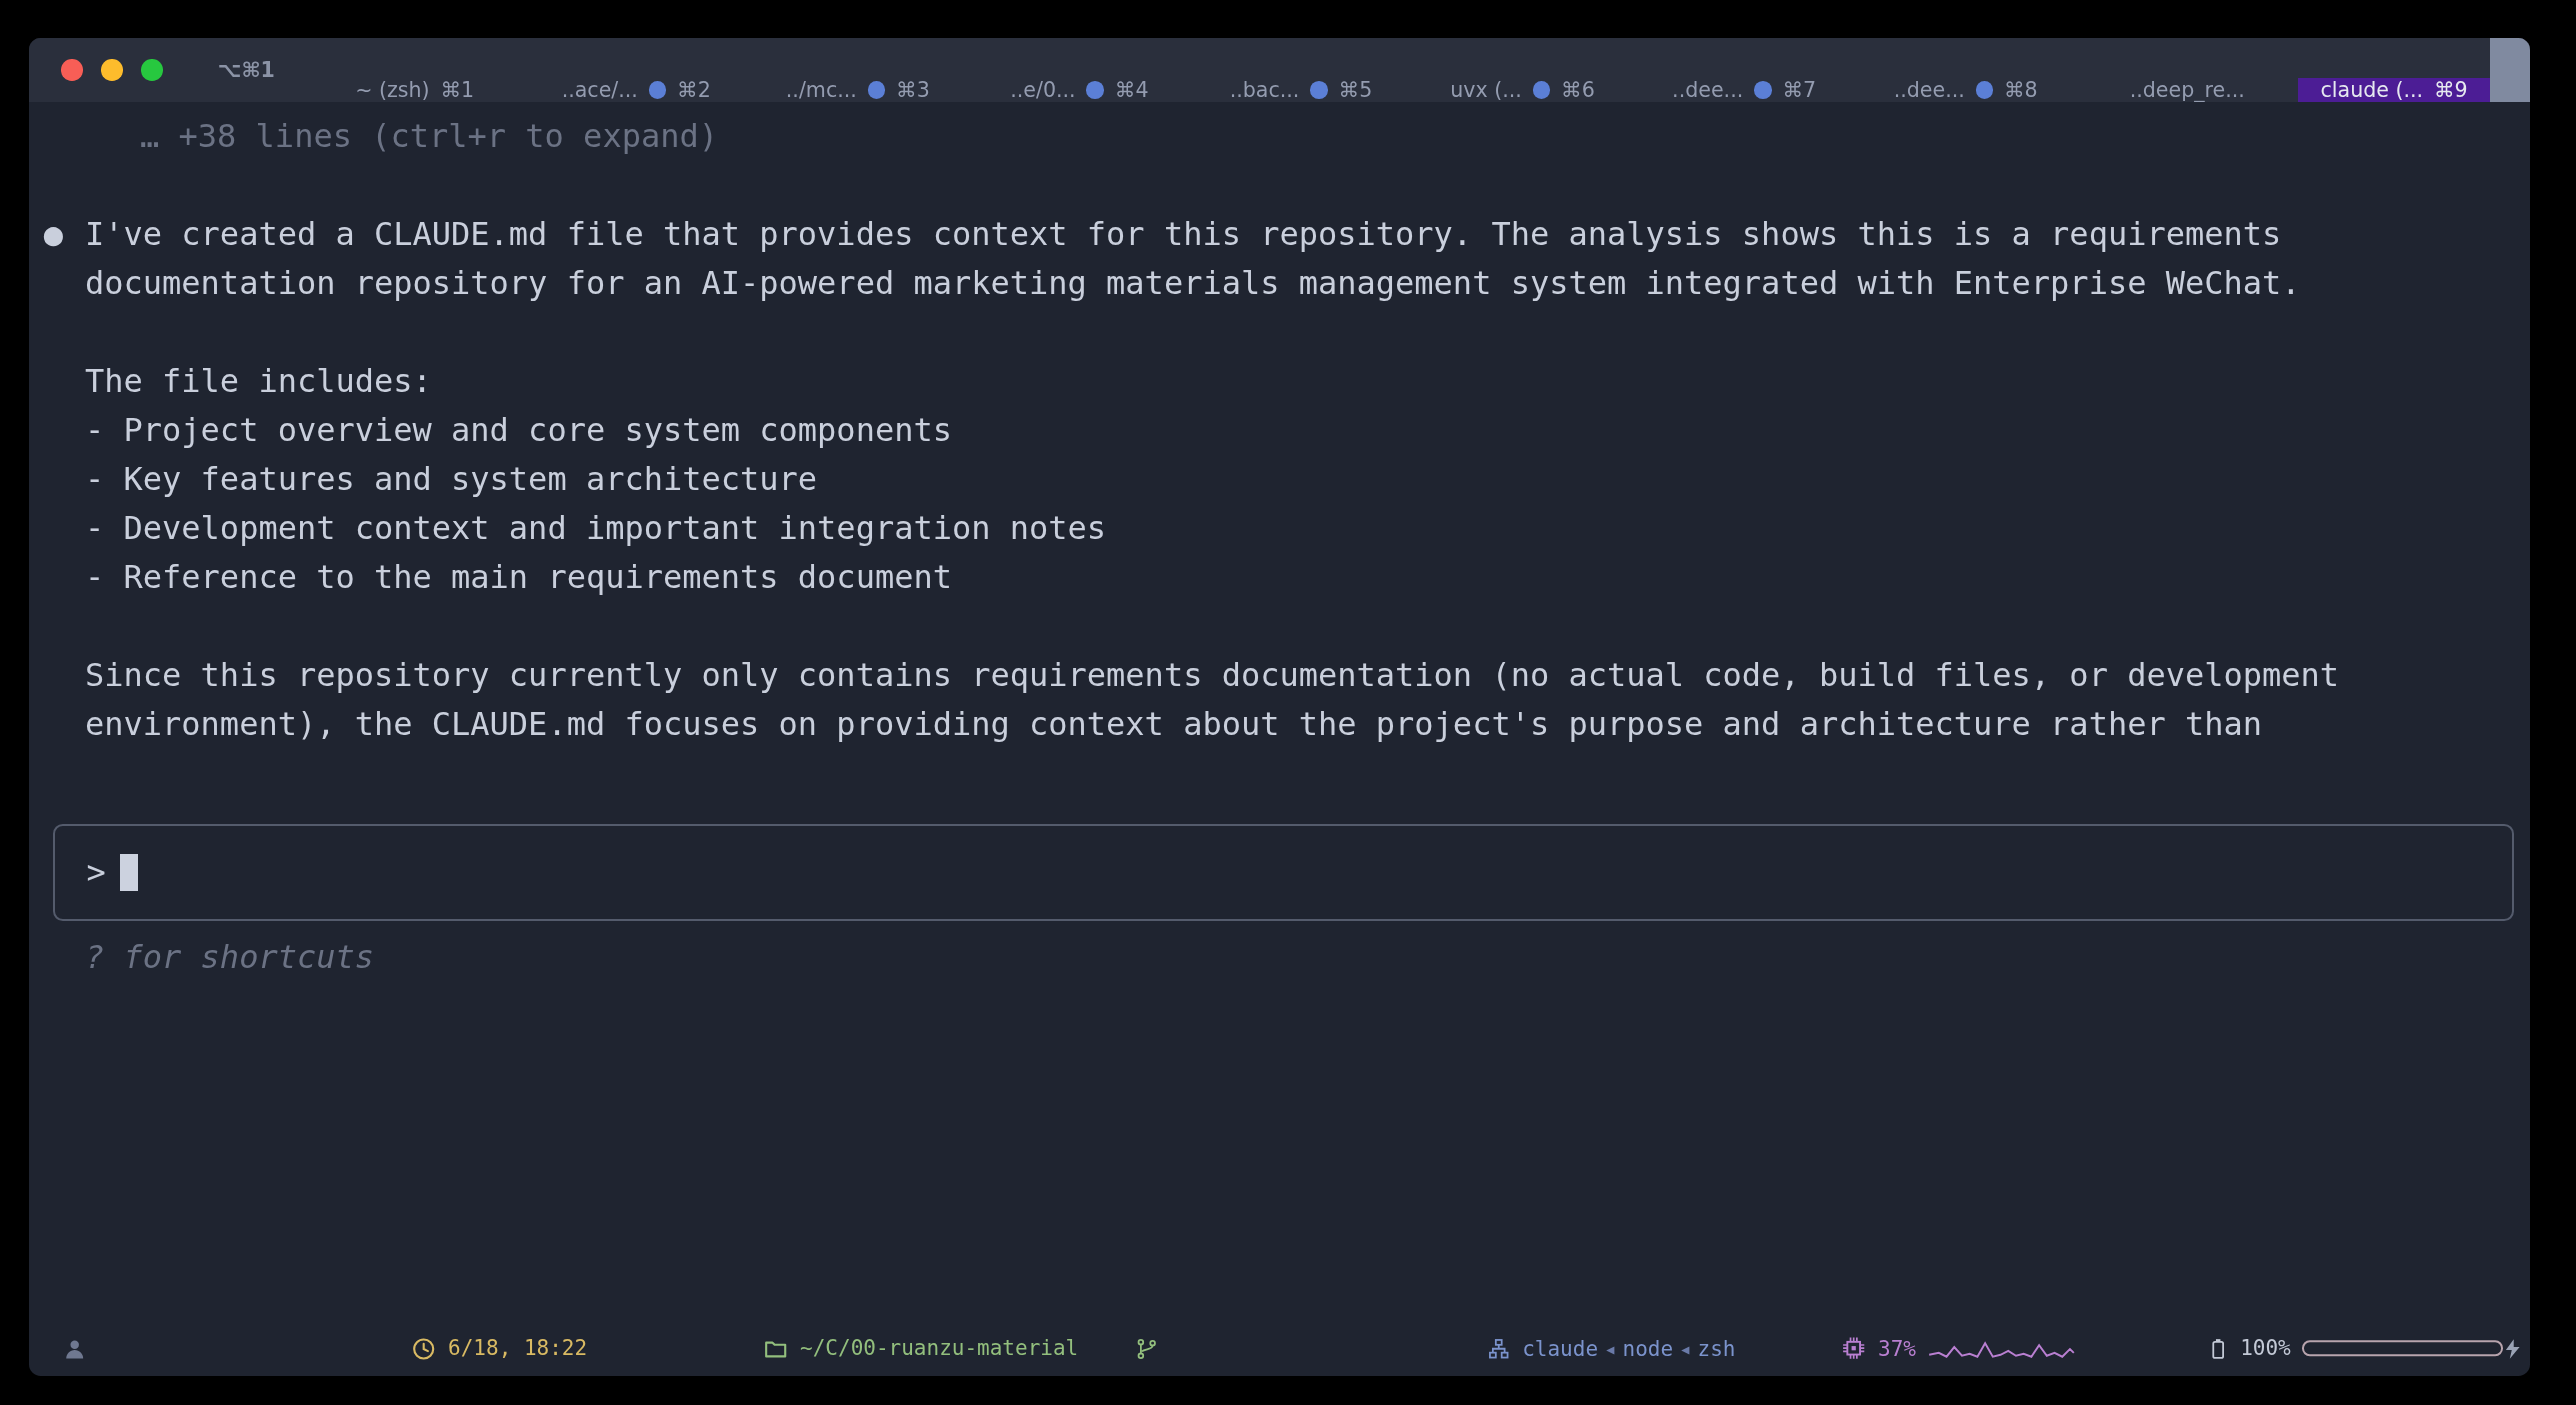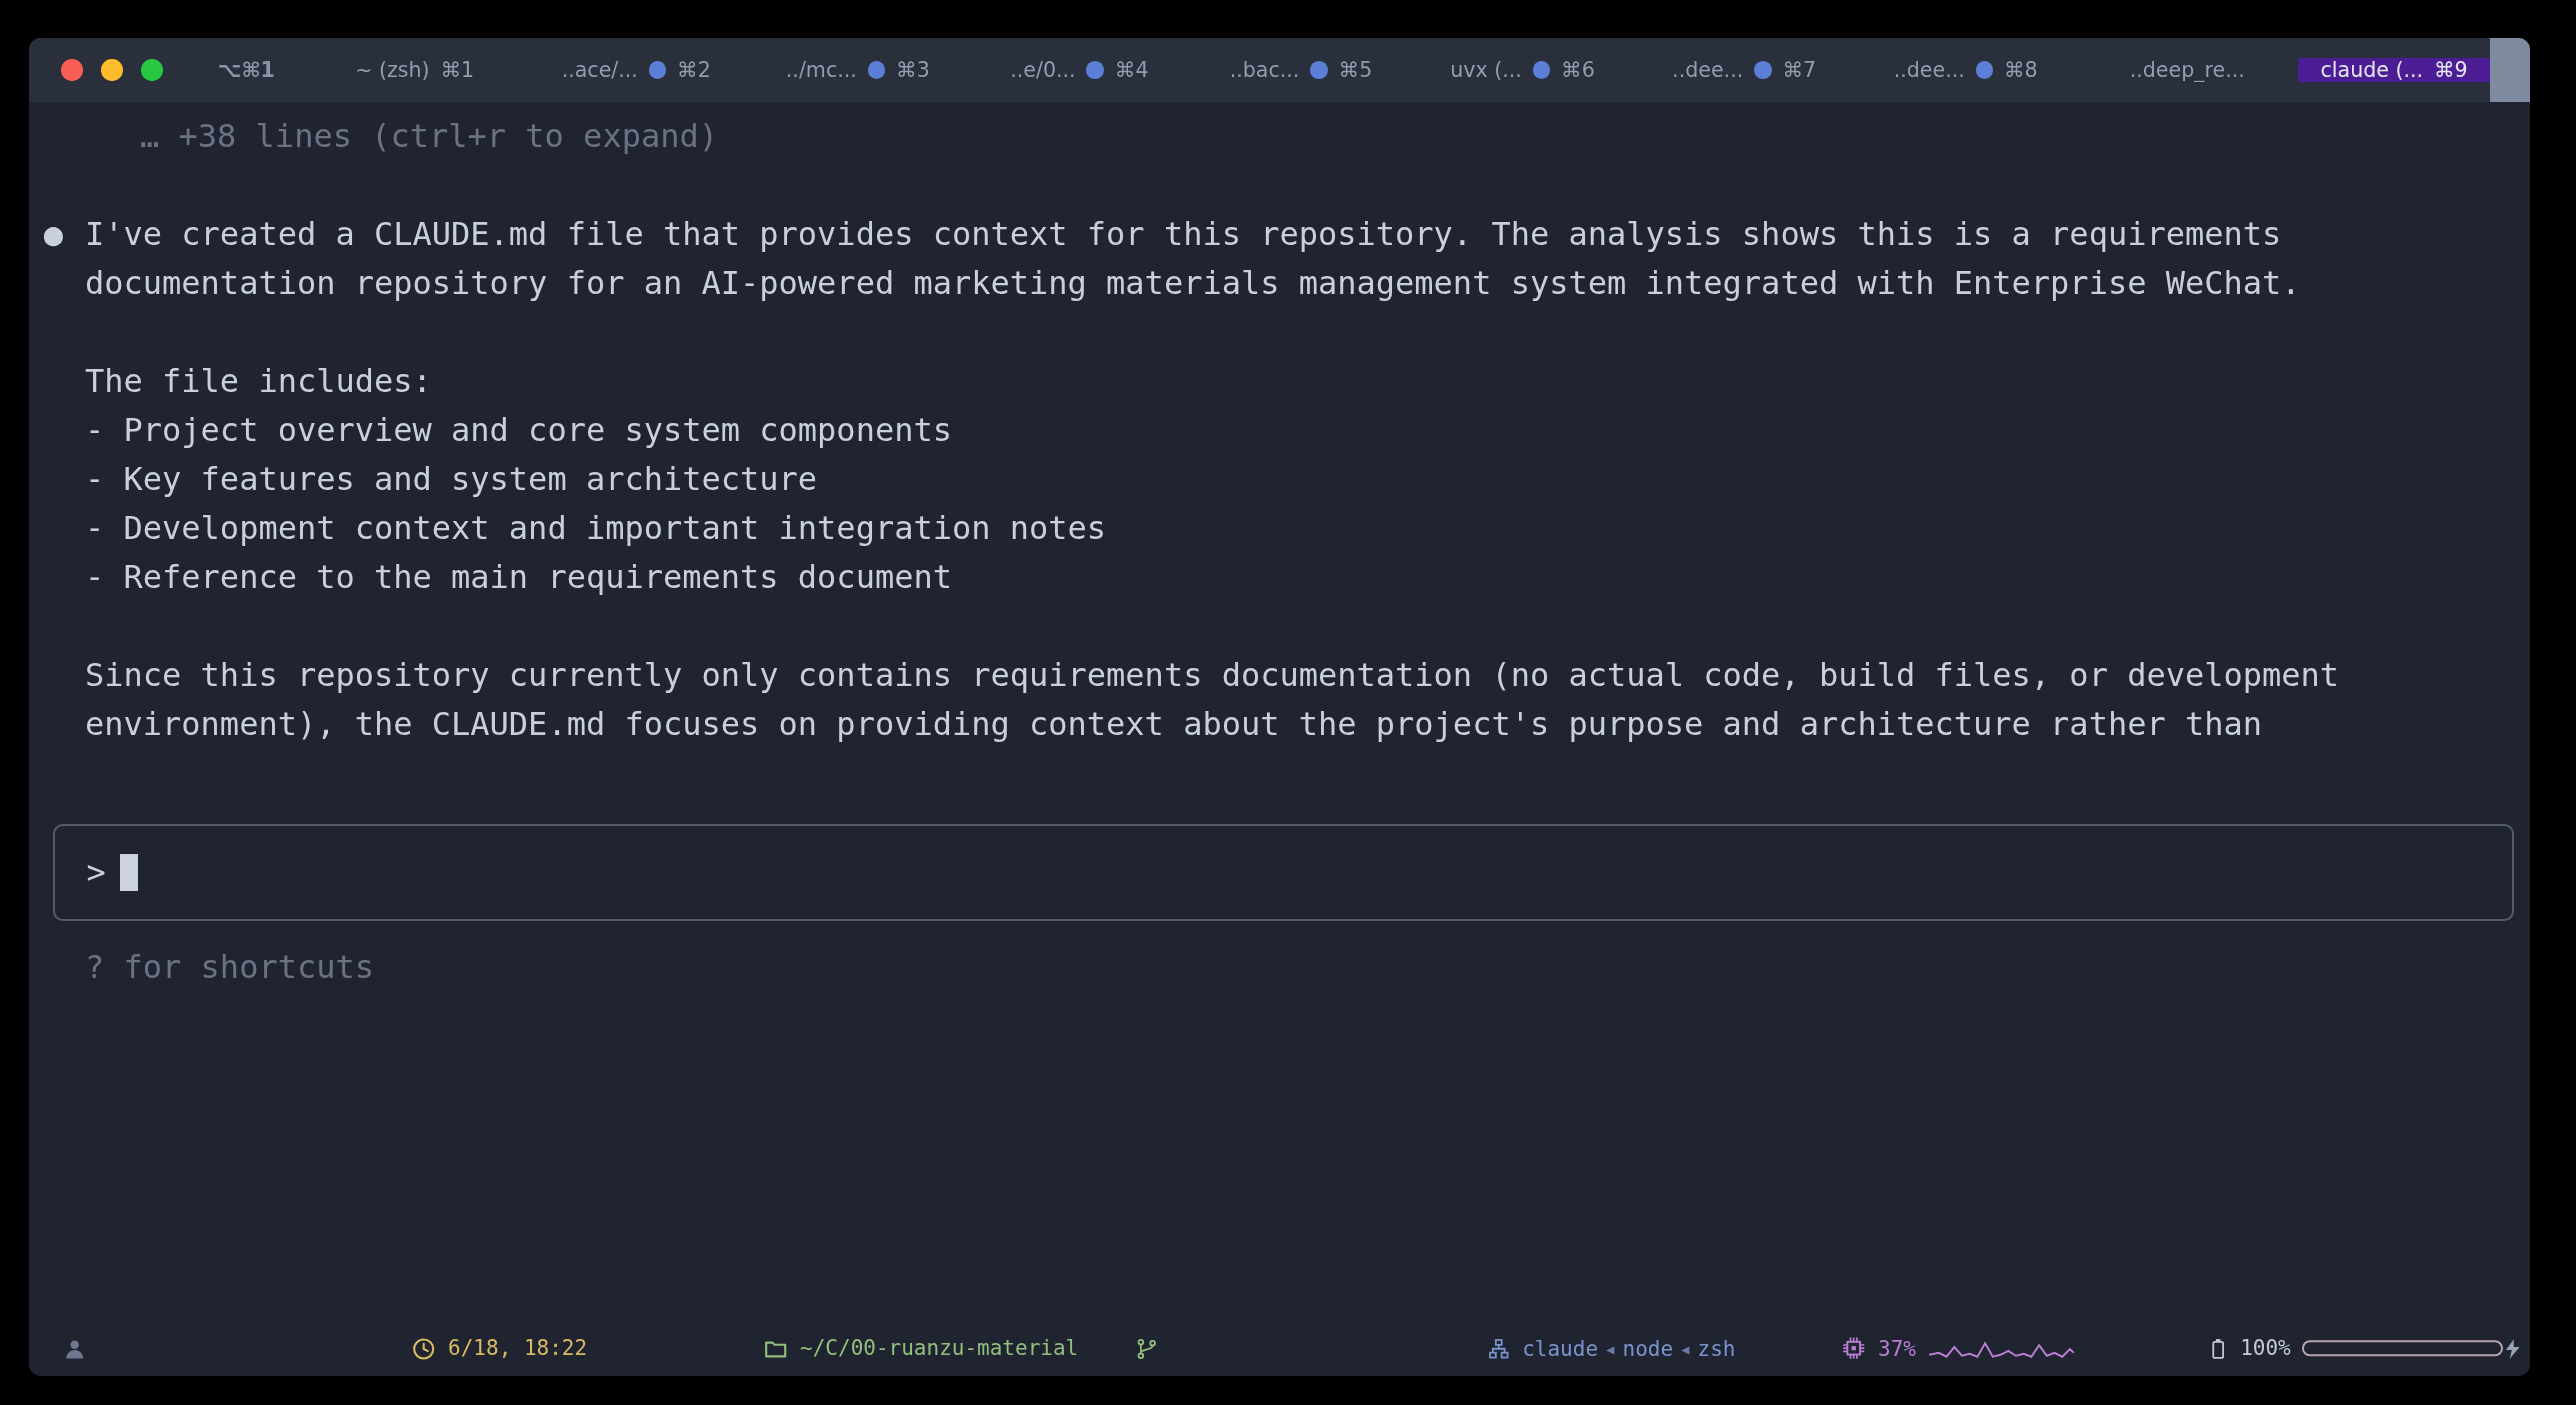--- a/index.html
+++ b/index.html
@@ -19,21 +19,21 @@
     display:flex; align-items:center;
     font-family:"DejaVu Sans","Liberation Sans",sans-serif;
     font-size:20.6px; color:#949cb0;
   }
   .traffic { display:flex; gap:18.6px; margin-left:32px; flex-shrink:0; }
   .tl { width:21.5px; height:21.5px; border-radius:50%; display:inline-block; }
   .tl.red    { background:#f85e56; }
   .tl.yellow { background:#fdbc2c; }
   .tl.green  { background:#27c83f; }
   .winnum { margin-left:55px; color:#8b93a6; font-weight:bold; flex-shrink:0; }
-  .tabs { flex:1; display:flex; align-items:center; height:100%; margin-left:29px; }
+  .tabs { flex:1; display:flex; align-items:flex-end; height:100%; margin-left:29px; }
   .tab {
     flex:1; display:flex; align-items:center; justify-content:center;
     gap:10.8px; white-space:nowrap; overflow:hidden; cursor:default;
   }
   .tab .dot { width:17.6px; height:17.6px; border-radius:50%; background:#5b7fd6; flex-shrink:0; }
   .tab.active {
     flex:0 0 192px; background:#4c1d95; color:#e6e9f0;
   }
   .tab-edge { width:40px; height:100%; background:#808aa0; flex-shrink:0; }
   
@@ -52,21 +52,21 @@
   .inputbox {
     margin:75px 15.7px 0 23.5px; height:97px;
     border:2px solid #545b6c; border-radius:9.8px;
     display:flex; align-items:center; padding-left:32px;
   }
   .psym { color:#c9cfdc; }
   .cursor {
     display:inline-block; width:17.6px; height:37px;
     background:#ccd2df; margin-left:14.7px;
   }
-  .hint { margin-top:22px; }
+  .hint { margin-top:12px;font-style:italic; }
   
   .status {
     height:55px; flex-shrink:0; position:relative;
     font-size:21px;
   }
   .sgroup {
     position:absolute; top:50%; transform:translateY(-50%);
     display:flex; align-items:center; gap:11.7px; white-space:nowrap;
   }
   .sgroup svg { display:block; }

